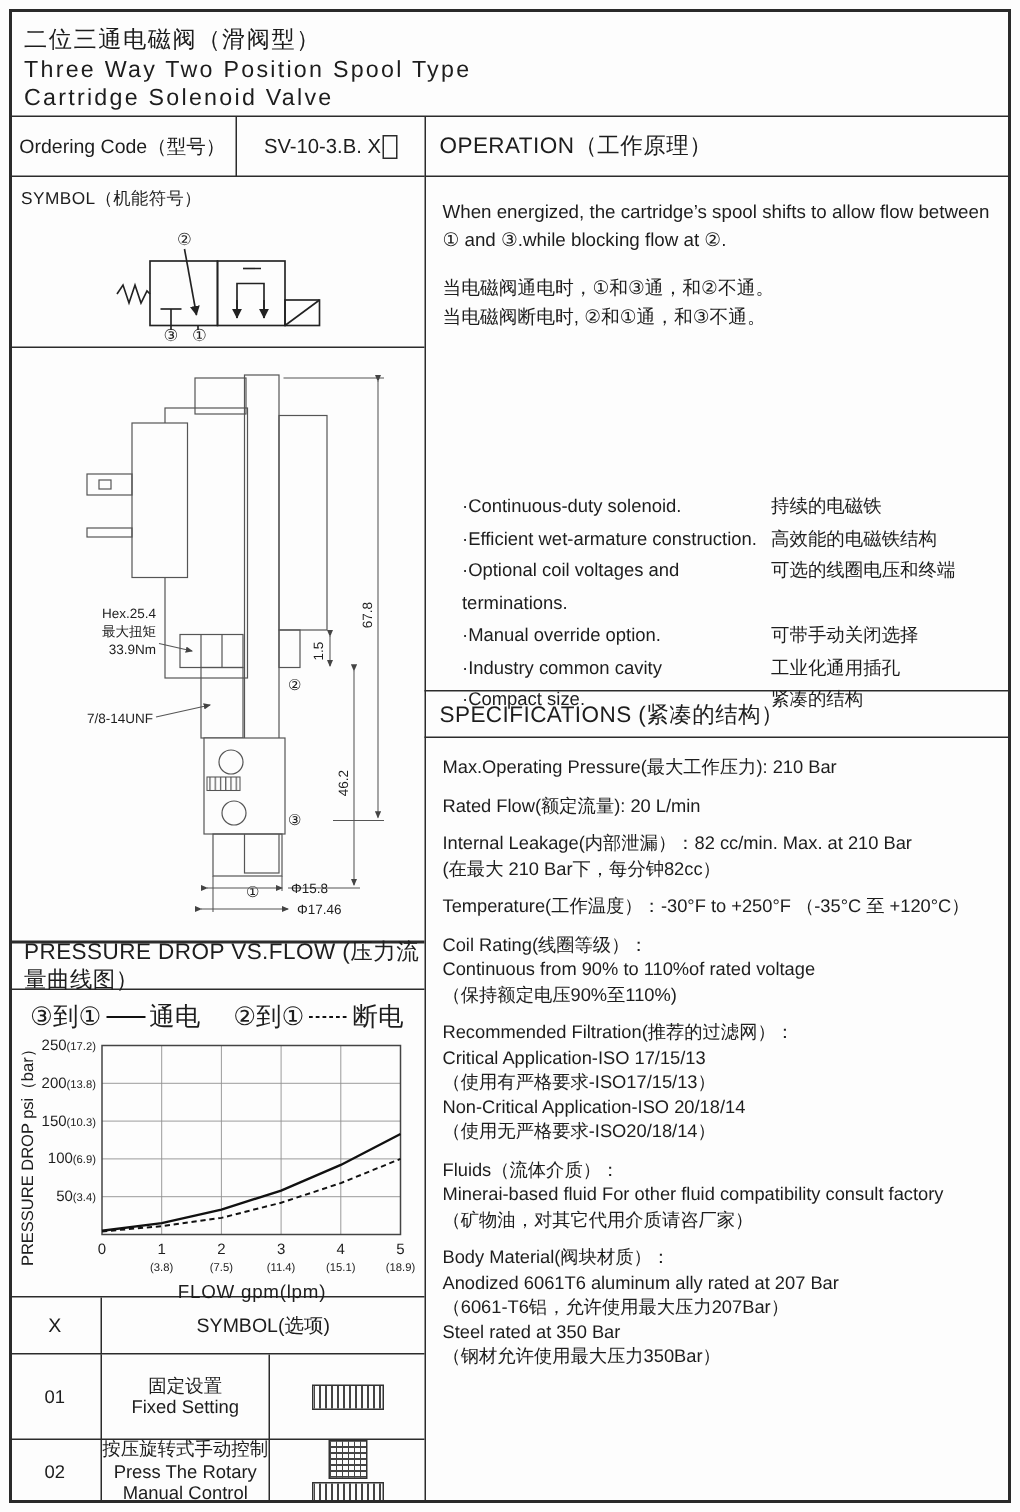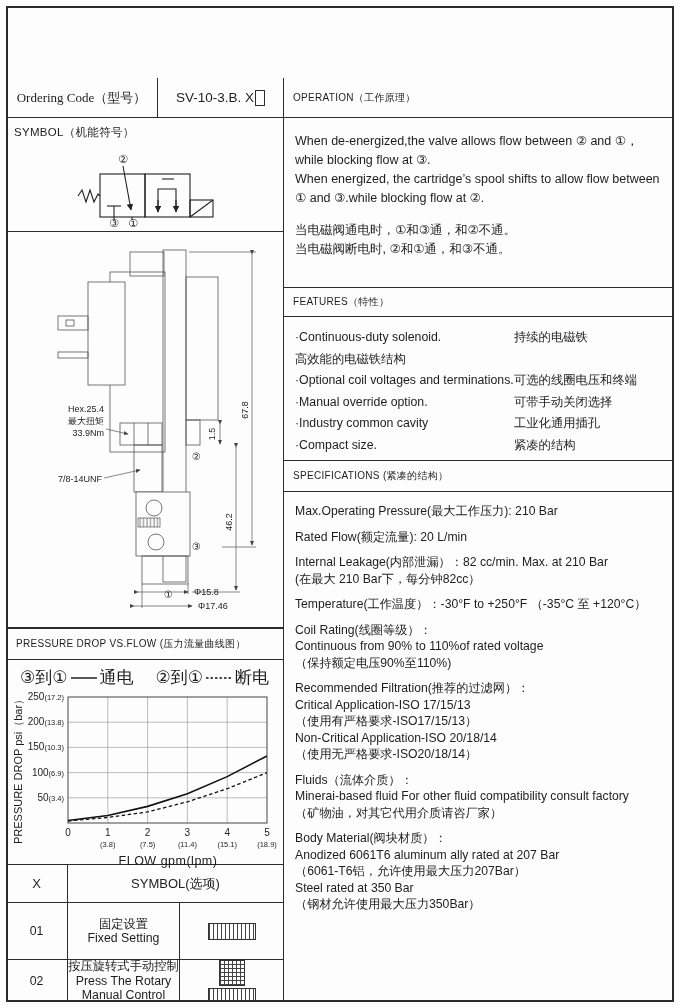--- a/index.html
+++ b/index.html
@@ -12,24 +12,24 @@
 
   
   .frame{left:6px;top:6px;width:668px;height:996px;border:2px solid #2a2a2a;pointer-events:none;}
 
   
   .title-block{left:6px;top:6px;width:668px;height:72px;padding:10px 0 0 10px;}
   .title-zh{font-size:15.5px;letter-spacing:1px;}
   .title-en{font-size:15.5px;letter-spacing:1.5px;line-height:19px;}
 
   
-  .ord-label{left:6px;top:78px;width:152px;height:40px;display:flex;align-items:center;justify-content:center;font-size:13px;font-family:Liberation Serif, serif;}
+  .ord-label{left:6px;top:78px;width:152px;height:40px;display:flex;align-items:center;justify-content:center;font-size:13px;}
   .ord-code{left:158px;top:78px;width:125px;height:40px;display:flex;align-items:center;justify-content:center;font-size:13.5px;}
   .blank-box{display:inline-block;width:8px;height:14px;border:1px solid #2c2c2c;margin-left:1px;vertical-align:-2px;}
-  .band{display:flex;align-items:center;padding-left:10px;font-size:10px;letter-spacing:.3px;}
+  .band{display:flex;align-items:center;padding-left:10px;font-size:15px;letter-spacing:.3px;}
 
   .op-header{left:283px;top:78px;width:391px;height:40px;}
   .vdiv{left:283px;top:78px;width:0;height:924px;border-left:1px solid #2c2c2c;}
 
   
   .symbol-sec{left:6px;top:118px;width:277px;height:114px;}
   .sec-label{position:absolute;left:8px;top:7px;font-size:11.5px;letter-spacing:.3px;}
   .drawing-sec{left:6px;top:232px;width:277px;height:396px;}
   .pd-header{left:6px;top:628px;width:277px;height:32px;}
   .chart-sec{left:6px;top:660px;width:277px;height:205px;}
@@ -49,21 +49,21 @@
   .icon-rotary-top{width:24px;height:24px;border:1px solid #333;position:relative;
      background:repeating-linear-gradient(90deg,#444 0 1px,transparent 1px 4px),
                 repeating-linear-gradient(0deg,#444 0 1px,transparent 1px 4px);}
   .icon-rotary-bottom{width:46px;height:12px;border:1px solid #333;margin-top:2px;
      background:repeating-linear-gradient(90deg,#444 0 1px,transparent 1px 4px);}
 
   
   .op-content{left:283px;top:118px;width:391px;height:169px;padding:14px 10px 0 12px;font-size:12.5px;line-height:19px;}
   .op-zh{margin-top:13px;line-height:19px;}
   .feat-band{left:283px;top:287px;width:391px;height:30px;}
-  .feat-content{left:283px;top:317px;width:391px;height:143px;padding:10px 8px 0 12px;font-size:12.3px;}
+  .feat-content{left:283px;top:317px;width:391px;height:143px;padding:10px 8px 0 25px;font-size:12.3px;}
   .feat-row{display:flex;line-height:21.5px;}
   .feat-en{flex:1;}
   .feat-zh{width:152px;}
   .spec-band{left:283px;top:460px;width:391px;height:32px;}
   .spec-content{left:283px;top:492px;width:391px;height:510px;padding:11px 24px 0 12px;font-size:12.2px;}
   .spec-item{white-space:pre-line;line-height:16.5px;margin-bottom:9px;}
 
   svg text{fill:#1d1d1d;}
   .draw-line{stroke:#555;stroke-width:.8;fill:none;}
   .draw-fill{stroke:#555;stroke-width:.8;fill:#fdfdfd;}
@@ -81,20 +81,25 @@
   .xtick{font-size:10px;text-anchor:middle;}
   .sub{font-size:7.5px;}
   .axis-label{font-size:11px;text-anchor:middle;}
   .xaxis-label{font-size:12.5px;text-anchor:middle;letter-spacing:.5px;}
 </style>
 </head>
 <body>
 
 <div class="page">
 
+  <div class="sec title-block bb">
+    <div class="title-zh">二位三通电磁阀（滑阀型）</div>
+    <div class="title-en">Three Way Two Position Spool Type</div>
+    <div class="title-en">Cartridge Solenoid Valve</div>
+  </div>
 
   <div class="sec ord-label bb br">Ordering Code（型号）</div>
   <div class="sec ord-code bb">
     <span>SV-10-3.B. X</span>
       <span class="blank-box"></span>
   </div>
   <div class="sec op-header band bb">OPERATION（工作原理）</div>
   <div class="sec vdiv"></div>
 
   <div class="sec symbol-sec bb">
@@ -280,35 +285,34 @@
   <div class="sec opt-cell r2 ct br">
     <span><span>按压旋转式手动控制</span><br>
     <span>Press The Rotary Manual Control</span></span>
   </div>
   <div class="sec opt-cell r2 ci">
     <div class="icon-rotary-top"></div>
     <div class="icon-rotary-bottom"></div>
   </div>
 
   <div class="sec op-content">
-    <div>When de-energized,the valve allows flow between ② and ①，while blocking flow at ③.</div>
     <div>When energized, the cartridge’s spool shifts to allow flow between ① and ③.while blocking flow at ②.</div>
     <div class="op-zh">
       <div>当电磁阀通电时，①和③通，和②不通。</div>
       <div>当电磁阀断电时, ②和①通，和③不通。</div>
     </div>
   </div>
 
-  <div class="sec feat-band band bt bb">FEATURES（特性）</div>
   <div class="sec feat-content">
     <div class="feat-row">
         <span class="feat-en">·Continuous-duty  solenoid.</span>
         <span class="feat-zh">持续的电磁铁</span>
       </div>
     <div class="feat-row">
+        <span class="feat-en">·Efficient wet-armature construction.</span>
         <span class="feat-zh">高效能的电磁铁结构</span>
       </div>
     <div class="feat-row">
         <span class="feat-en">·Optional coil voltages and terminations.</span>
         <span class="feat-zh">可选的线圈电压和终端</span>
       </div>
     <div class="feat-row">
         <span class="feat-en">·Manual override option.</span>
         <span class="feat-zh">可带手动关闭选择</span>
       </div>

